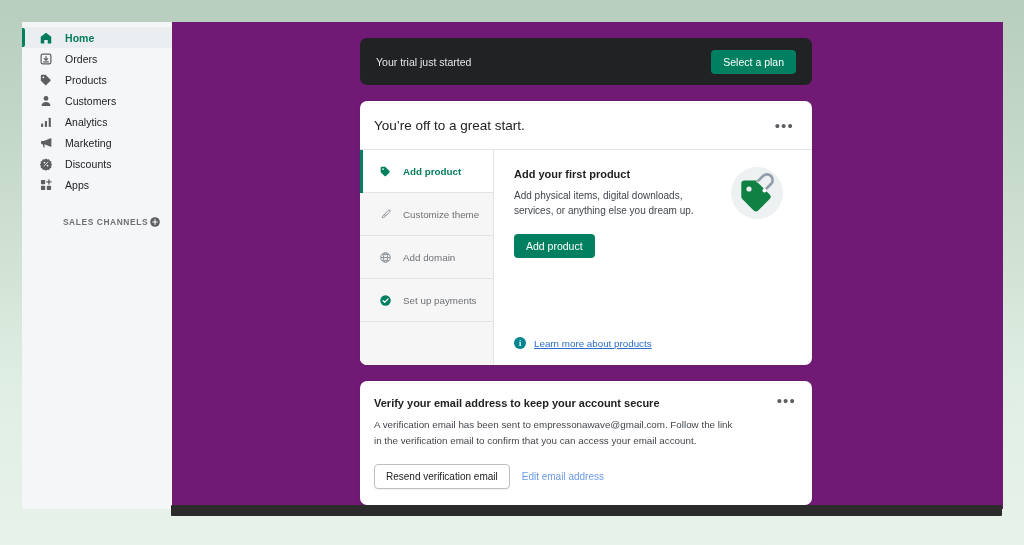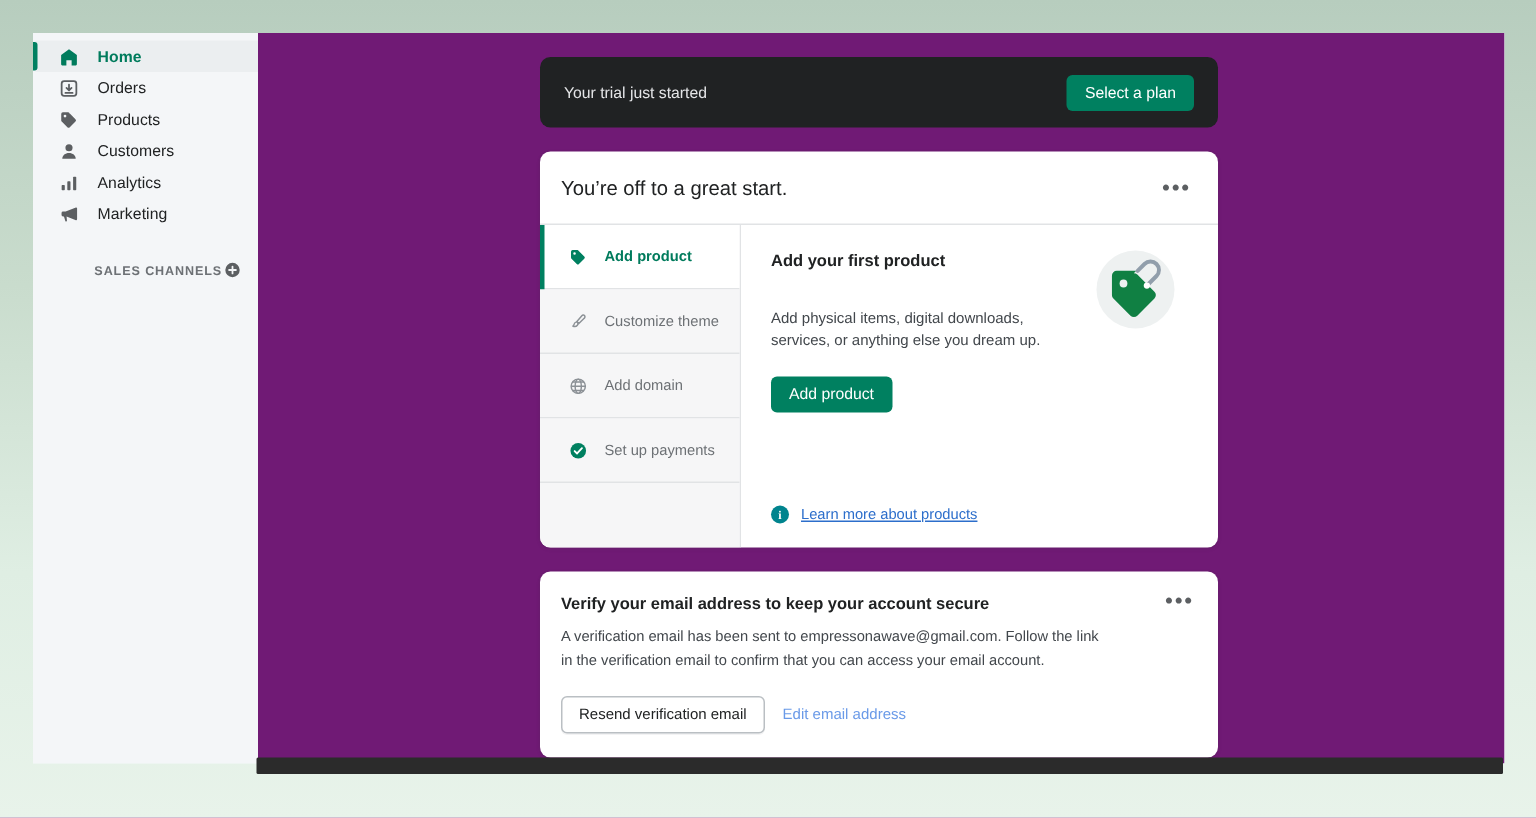--- a/index.html
+++ b/index.html
@@ -228,21 +228,21 @@
 
   .task-detail {
     flex: 1;
     position: relative;
     padding: 18px 18px 0 20px;
   }
   .detail-title {
     font-size: 11px;
     font-weight: 700;
     color: #202223;
-    margin-bottom: 25px;
+    margin-bottom: 8px;
   }
   .detail-desc {
     font-size: 10px;
     color: #42474c;
     line-height: 15px;
     max-width: 190px;
     margin-bottom: 16px;
   }
   .detail-illus {
     position: absolute;
@@ -375,21 +375,43 @@
 
     <div class="nav-item">
       <span class="nav-icon">
         <svg width="14" height="14" viewBox="0 0 20 20" fill="currentColor">
             <path d="M16.6 3.3 6.8 7.1H4.3a1.4 1.4 0 0 0-1.4 1.4v2a1.4 1.4 0 0 0 1.4 1.4h.9l1.3 4.3a.8.8 0 0 0 1.55-.2l-.35-4.1 8.9 3.5c.55.2 1.1-.2 1.1-.78V4.1c0-.6-.56-1-1.1-.8z"></path>
           </svg>
       </span>
       <span class="nav-label">Marketing</span>
     </div>
 
-
+    <div class="nav-item">
+      <span class="nav-icon">
+        <svg width="14" height="14" viewBox="0 0 20 20" fill="currentColor">
+            <path d="M10 2.2 12 3.6l2.4-.3 1 2.2 2.2 1-.3 2.4 1.4 2-1.4 2 .3 2.4-2.2 1-1 2.2-2.4-.3-2 1.4-2-1.4-2.4.3-1-2.2-2.2-1 .3-2.4-1.4-2 1.4-2-.3-2.4 2.2-1 1-2.2 2.4.3z"></path>
+            <path d="M7.4 12.9 12.8 7.3" stroke="#f4f6f8" stroke-width="1.2" stroke-linecap="round"></path>
+            <circle cx="7.9" cy="8" r="1.2" fill="#f4f6f8"></circle>
+            <circle cx="12.2" cy="12.2" r="1.2" fill="#f4f6f8"></circle>
+          </svg>
+      </span>
+      <span class="nav-label">Discounts</span>
+    </div>
+
+    <div class="nav-item">
+      <span class="nav-icon">
+        <svg width="14" height="14" viewBox="0 0 20 20" fill="currentColor">
+            <rect x="2.8" y="2.8" width="6" height="6" rx=".9"></rect>
+            <rect x="2.8" y="11.2" width="6" height="6" rx=".9"></rect>
+            <rect x="11.2" y="11.2" width="6" height="6" rx=".9"></rect>
+            <path d="M14.2 2.6v6M11.2 5.6h6" stroke="currentColor" stroke-width="1.9" stroke-linecap="round"></path>
+          </svg>
+      </span>
+      <span class="nav-label">Apps</span>
+    </div>
 
     <div class="nav-spacer"></div>
 
     <div class="section-head">
       <span class="section-title">SALES CHANNELS</span>
       <span class="icon-btn">
         <svg width="12" height="12" viewBox="0 0 20 20" fill="currentColor">
             <circle cx="10" cy="10" r="8"></circle>
             <path d="M10 6.2v7.6M6.2 10h7.6" stroke="#f4f6f8" stroke-width="2" stroke-linecap="round"></path>
           </svg>

